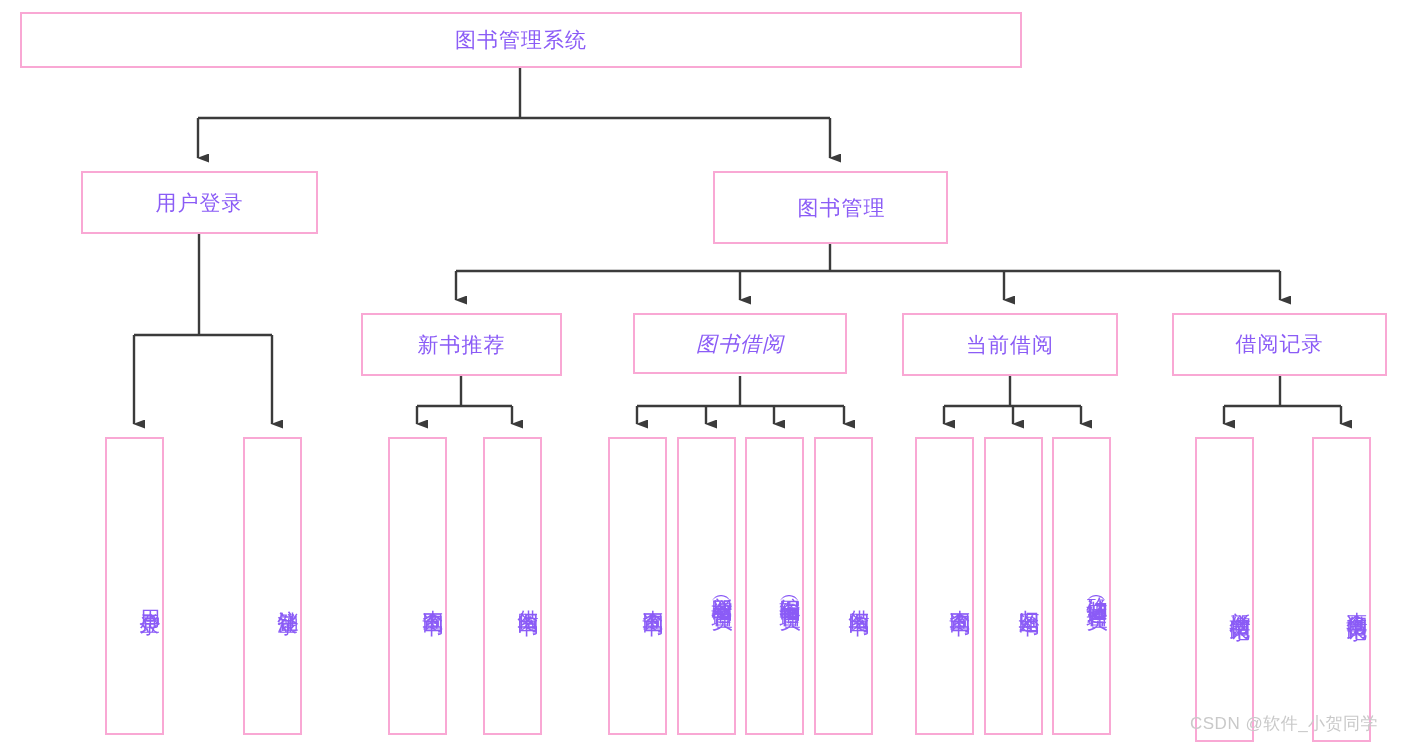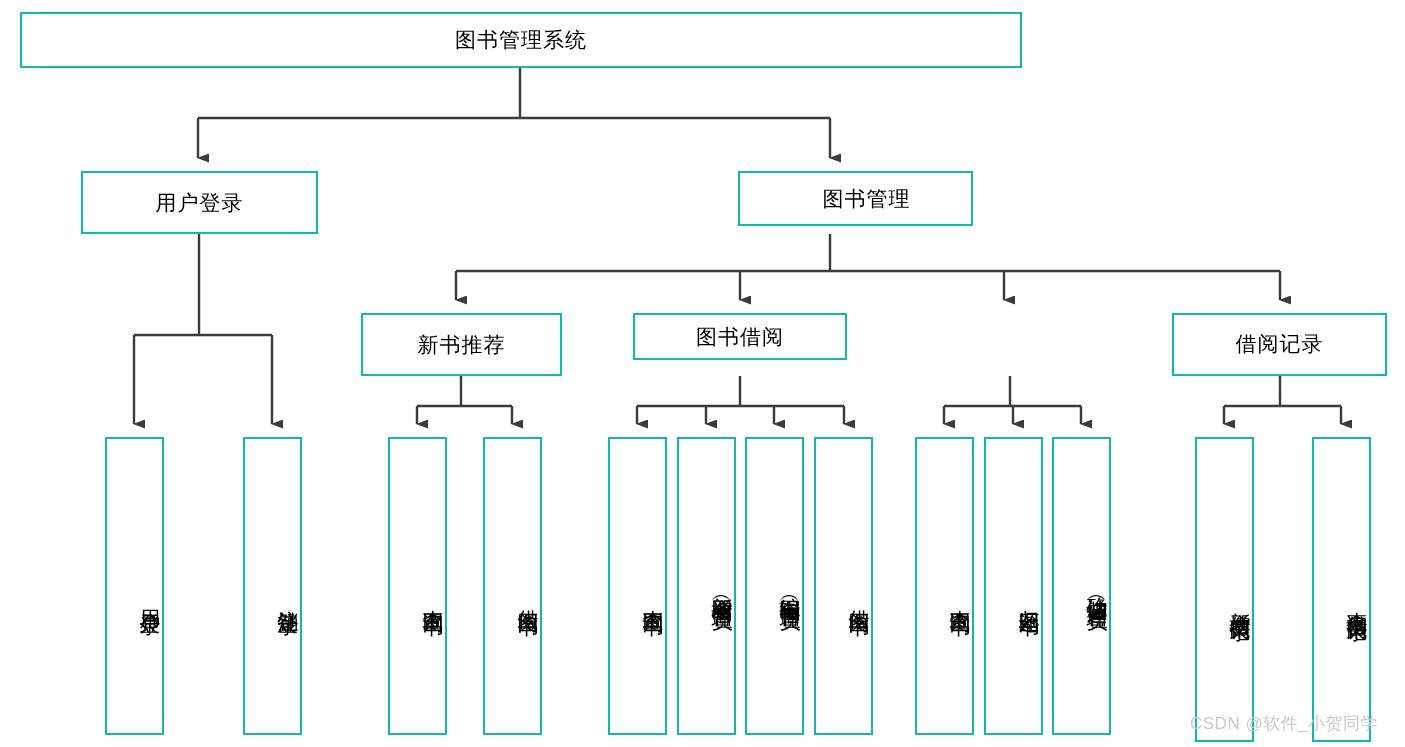--- a/index.html
+++ b/index.html
@@ -2,22 +2,22 @@
 <html><head>
 <meta charset="utf-8">
 <style>
   html,body{margin:0;padding:0;background:#ffffff;}
   body{width:1405px;height:747px;overflow:hidden;
        font-family:"Liberation Sans","DejaVu Sans",sans-serif;}
   #canvas{position:relative;width:1405px;height:747px;background:#fff;}
   svg.lines{position:absolute;left:0;top:0;width:1405px;height:747px;pointer-events:none;}
 
   .node{position:absolute;box-sizing:border-box;background:#ffffff;
-        border:2px solid #14b8a6;display:flex;align-items:center;
-        justify-content:center;color:#000000;}
+        border:2px solid #f9a8d4;display:flex;align-items:center;
+        justify-content:center;color:#8b5cf6;}
   .node.h{font-size:21px;line-height:1.1;letter-spacing:1px;}
   .node.v{writing-mode:vertical-rl;text-orientation:upright;
           font-size:21px;line-height:1.18;letter-spacing:2px;
           align-items:flex-start;justify-content:center;padding-top:22px;}
   .node.v.top{padding-top:6px;}
   .watermark{position:absolute;color:#c9c9c9;font-size:17px;letter-spacing:0.5px;
              white-space:nowrap;}
 </style>
 </head>
 <body>
@@ -74,29 +74,32 @@
     </g>
   </svg>
 
   <div class="node h" style="left:20px;top:12px;width:1002px;height:56px;">
     <span>图书管理系统</span>
   </div>
 
   <div class="node h" style="left:81px;top:171px;width:237px;height:63px;">
     <span>用户登录</span>
   </div>
-  <div class="node h" style="left:738px;top:171px;width:235px;height:55px;padding-left:22px;">
+  <div class="node h" style="left:713px;top:171px;width:235px;height:73px;padding-left:22px;">
     <span>图书管理</span>
   </div>
 
   <div class="node h" style="left:361px;top:313px;width:201px;height:63px;align-items:center;">
     <span>新书推荐</span>
   </div>
-  <div class="node h" style="left:633px;top:313px;width:214px;height:47px;">
+  <div class="node h" style="left:633px;top:313px;width:214px;height:61px;font-style:italic;">
     <span>图书借阅</span>
+  </div>
+  <div class="node h" style="left:902px;top:313px;width:216px;height:63px;">
+    <span>当前借阅</span>
   </div>
   <div class="node h" style="left:1172px;top:313px;width:215px;height:63px;font-family:Liberation Serif, serif;">
     <span>借阅记录</span>
   </div>
 
   <div class="node v" style="left:105px;top:437px;width:59px;height:298px;">
     <span>用户登录</span>
   </div>
   <div class="node v" style="left:243px;top:437px;width:59px;height:298px;">
     <span>注销登录</span>

